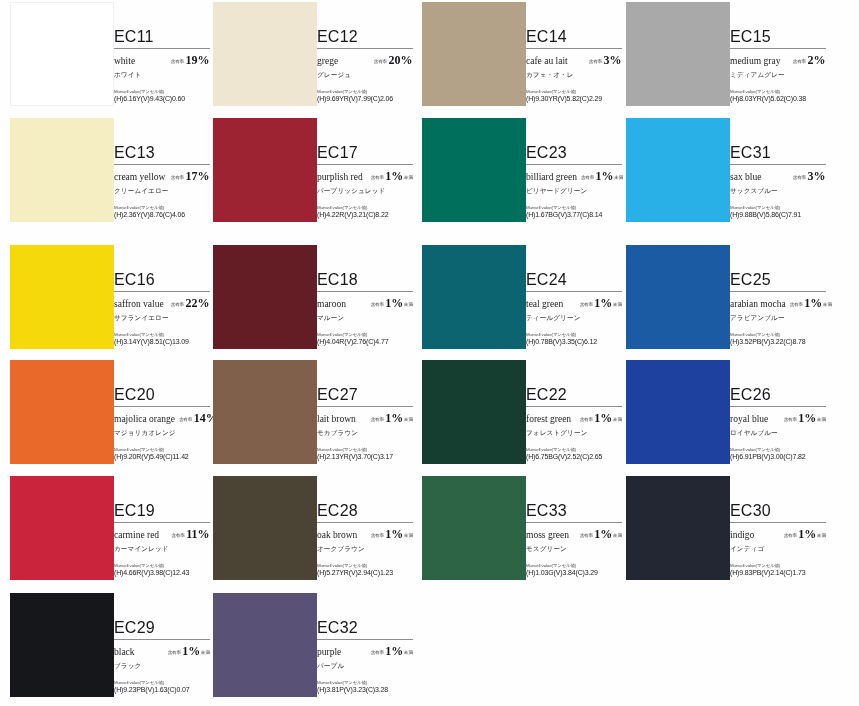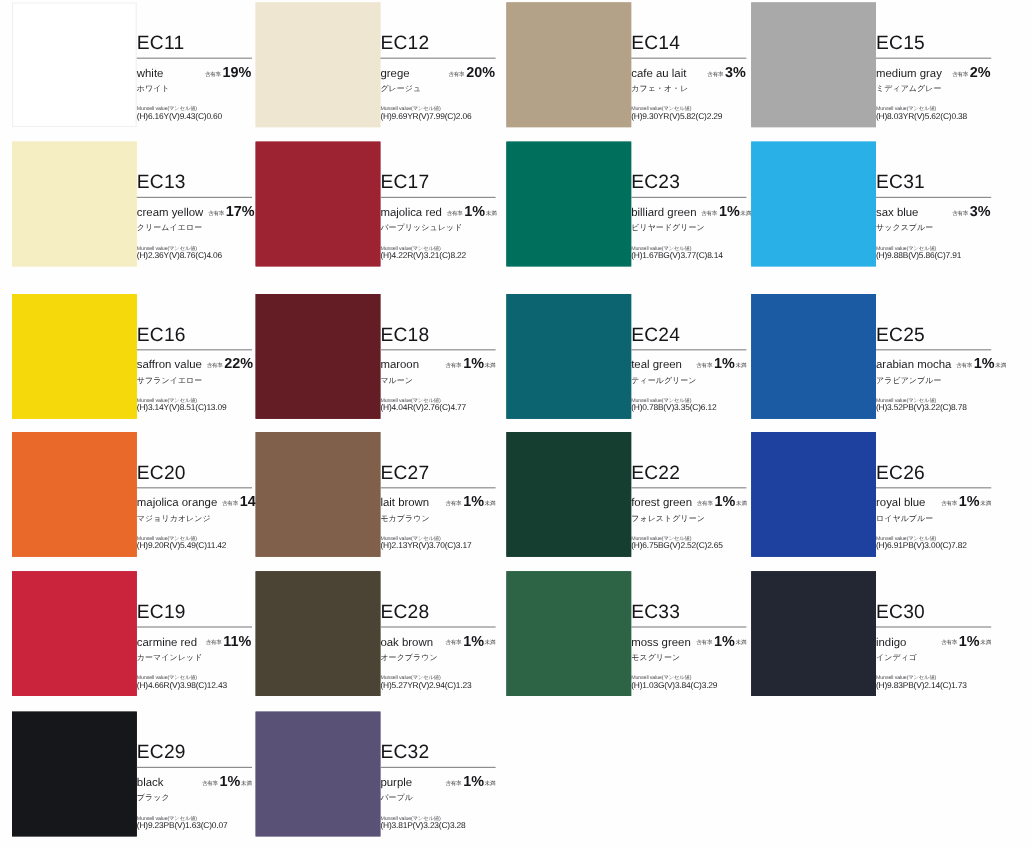--- a/index.html
+++ b/index.html
@@ -42,20 +42,21 @@
   .rule{
     height:1px;
     background:#8d8d90;
     margin:1px 0 4px 0;
   }
   .nameline{
     display:flex;
     align-items:baseline;
     justify-content:space-between;
     gap:4px;
+    font-family:Liberation Serif, serif;
   }
   .ename{
     font-size:9.5px;
     color:#1b1b1f;
     white-space:nowrap;
   }
   .pct{
     white-space:nowrap;
     display:flex;
     align-items:baseline;
@@ -202,21 +203,21 @@
       </div>
     </div>
     <div class="cell" style="left: 213px; top: 118px;">
       <div class="swatch" style="background: rgb(157, 35, 50);">
         <div class="tone" style="background: rgb(157, 35, 50);"></div>
       </div>
       <div class="info">
         <div class="code">EC17</div>
         <div class="rule"></div>
         <div class="nameline">
-          <span class="ename">majolica red</span>
+          <span class="ename">purplish red</span>
           <span class="pct">
             <span class="pct-label">含有率</span>
             <span class="pct-val">1%</span>
             <span class="pct-sub">未満</span>
           </span>
         </div>
         <div class="jname">パープリッシュレッド</div>
         <div class="munsell-label">Munsell value(マンセル値)</div>
         <div class="munsell-val">(H)4.22R(V)3.21(C)8.22</div>
       </div>

